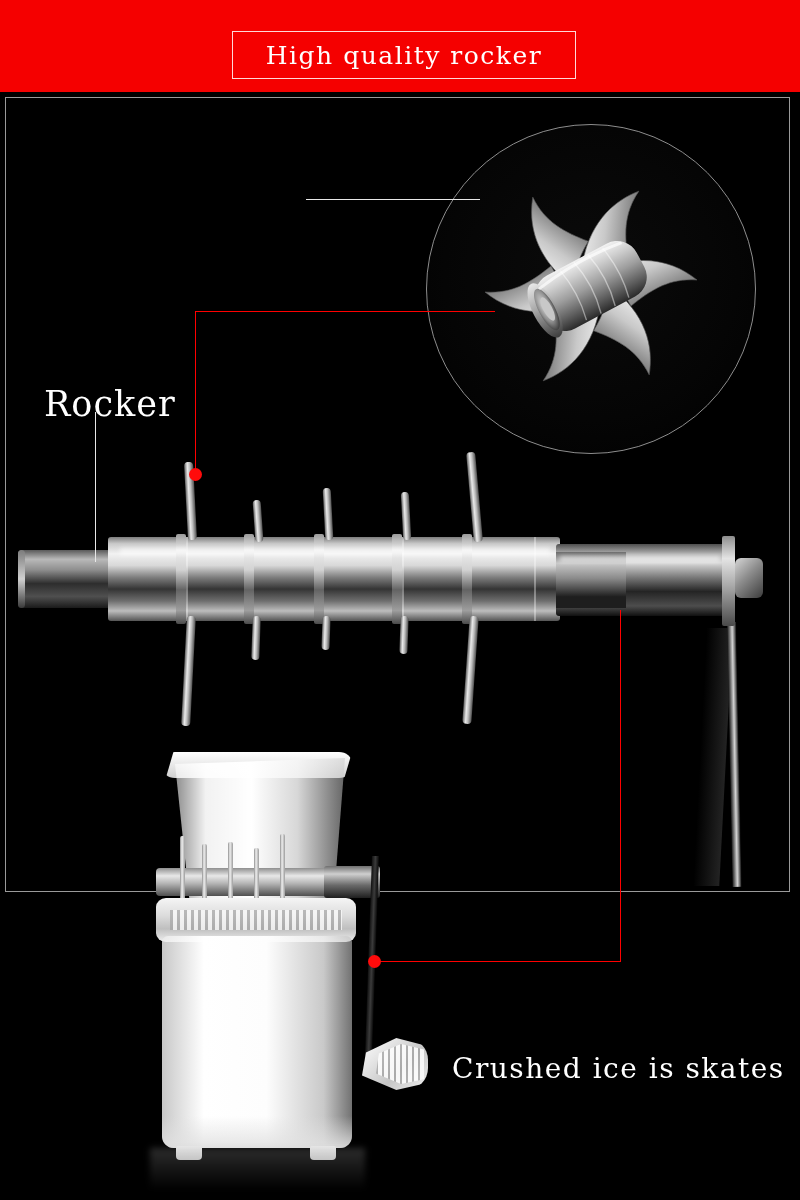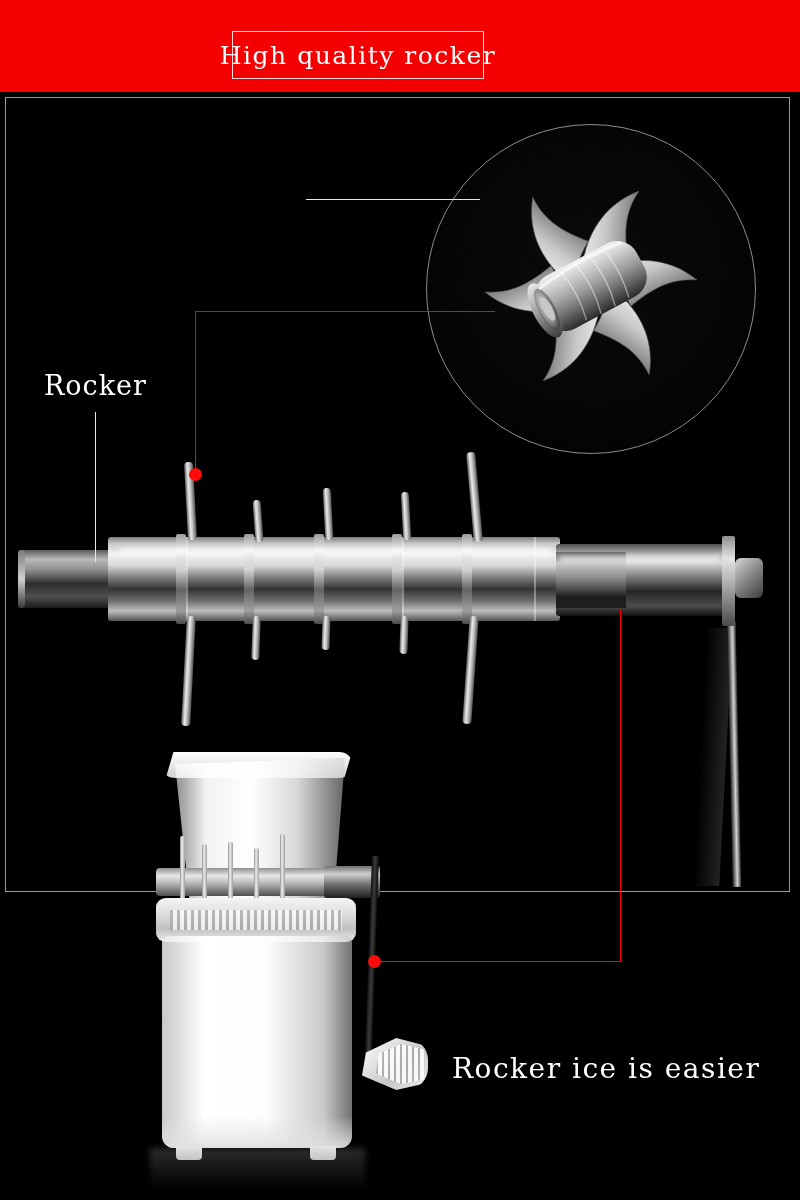--- a/index.html
+++ b/index.html
@@ -10,21 +10,21 @@
     position:relative; overflow:hidden;
   }
   #stage { position:absolute; inset:0; background:#000; }
 
   
   .banner {
     position:absolute; left:0; top:0; width:800px; height:92px;
     background:#f50000;
   }
   .banner-box {
-    position:absolute; left:232px; top:31px; width:252px; height:48px;
+    position:absolute; left:232px; top:31px; width:344px; height:48px;
     border:1px solid #ffd9d9;
     display:flex; align-items:center; justify-content:center;text-align:right;
   }
   .banner-text {
     color:#ffffff;
     font-family:"DejaVu Serif", serif;
     font-size:25px;
     letter-spacing:1.5px;
     white-space:nowrap;
   }
@@ -35,21 +35,21 @@
     border:1px solid #9a9a9a;
     pointer-events:none;
   }
 
   
   .lbl {
     position:absolute; color:#fff; white-space:nowrap;
     font-family:"DejaVu Serif", serif;
   }
   .lbl-ice   { left:150px; top:180px; font-size:27px; letter-spacing:1px; }
-  .lbl-rock  { left:44px;  top:370px; font-size:27px; letter-spacing:1px; }
+  .lbl-rock  { left:44px;  top:384px; font-size:35px; letter-spacing:1px; }
   .lbl-crush { left:452px; top:1052px; font-size:28px; letter-spacing:1.5px; }
 
   
   .wline { position:absolute; background:#e8e8e8; }
   .lead-ice   { left:306px; top:199px; width:174px; height:1px; }
   .lead-rocker{ left:95px;  top:412px; width:1px;  height:150px; }
 
   .rline { position:absolute; background:#ff0000; }
   .r1-h { left:195px; top:311px; width:300px; height:1px; }
   .r1-v { left:195px; top:311px; width:1px;  height:165px; }
@@ -376,15 +376,15 @@
 
   <div class="rline r1-h"></div>
   <div class="rline r1-v"></div>
   <div class="rline r2-v"></div>
   <div class="rline r2-h"></div>
 
   <div class="rdot dot1"></div>
   <div class="rdot dot2"></div>
 
   <div class="lbl lbl-rock">Rocker</div>
-  <div class="lbl lbl-crush">Rocker ice is easier</div>
+  <div class="lbl lbl-crush">Crushed ice is skates</div>
 
 </div>
 
 </body></html>

